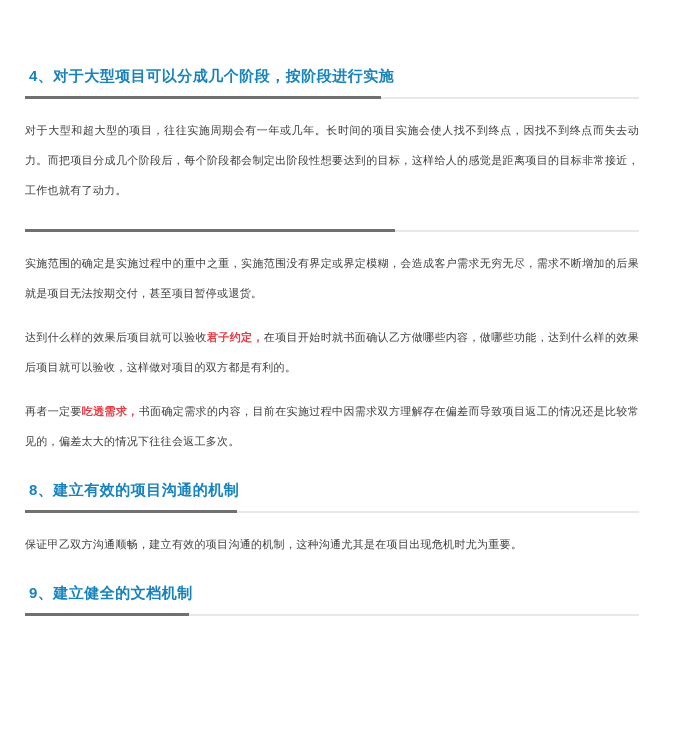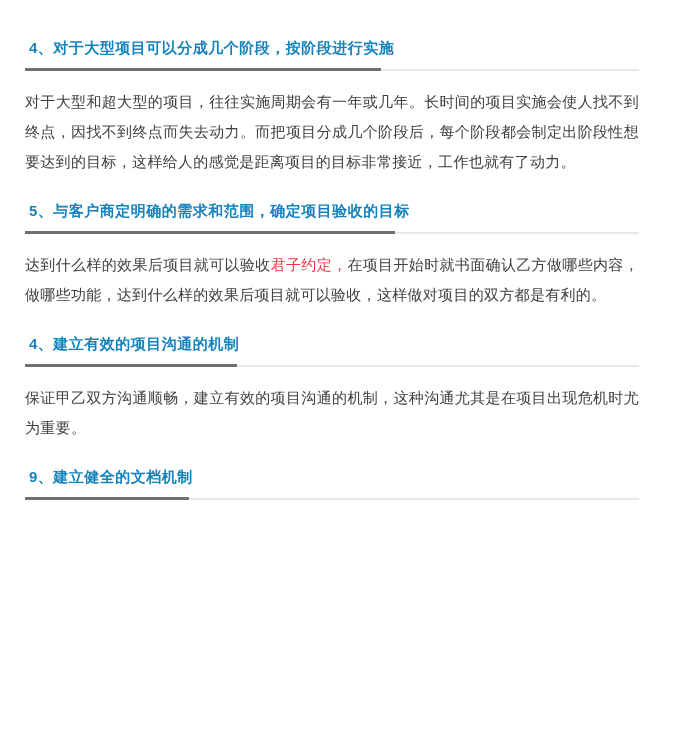--- a/index.html
+++ b/index.html
@@ -10,20 +10,21 @@
   body {
     width: 690px;
     height: 730px;
     font-family: "Liberation Sans", sans-serif;
     overflow: hidden;
   }
   .page {
     box-sizing: border-box;
     width: 666px;
     padding: 38px 27px 0 25px;
+    margin-top: 28px;
   }
   .article-section { margin-top: 24px; }
   .article-section:first-child { margin-top: 0; }
   .sec-title {
     margin: 0 0 0 4px;
     font-size: 15px;
     line-height: 20px;
     font-weight: bold;
     color: #1783bd;
     letter-spacing: 0.5px;
@@ -31,57 +32,58 @@
   .rule {
     display: flex;
     align-items: center;
     height: 3px;
     margin-top: 10px;
   }
   .rule-dark  { height: 3px; background: #707070; flex: none; }
   .rule-light { height: 2px; background: #e8e8e8; flex: 1; }
   .body-text {
     margin: 16px 0 0 0;
-    font-size: 15px;
+    font-size: 11px;
     line-height: 30px;
     color: #404040;
     text-align: justify;
     letter-spacing: 0.3px;
   }
   .body-text + .body-text { margin-top: 14px; }
   .red {
     color: #e93a45;
-    font-weight: normal;
+    font-weight: bold;
   }
 </style>
 </head>
 <body>
 
 <div class="page">
 
   <section class="article-section">
     <h2 class="sec-title">4、对于大型项目可以分成几个阶段，按阶段进行实施</h2>
     <div class="rule">
       <span class="rule-dark" style="width:356px"></span>
       <span class="rule-light"></span>
     </div>
     <p class="body-text">对于大型和超大型的项目，往往实施周期会有一年或几年。长时间的项目实施会使人找不到终点，因找不到终点而失去动力。而把项目分成几个阶段后，每个阶段都会制定出阶段性想要达到的目标，这样给人的感觉是距离项目的目标非常接近，工作也就有了动力。</p>
   </section>
 
   <section class="article-section">
-    <h2 class="sec-title">5、与客户商定明确的需求和范围，确定项目验收的目标</h2>
     <div class="rule">
       <span class="rule-dark" style="width:370px"></span>
       <span class="rule-light"></span>
     </div>
+    <p class="body-text">实施范围的确定是实施过程中的重中之重，实施范围没有界定或界定模糊，会造成客户需求无穷无尽，需求不断增加的后果就是项目无法按期交付，甚至项目暂停或退货。</p>
     <p class="body-text"><span>达到什么样的效果后项目就可以验收</span><span class="red">君子约定，</span><span>在项目开始时就书面确认乙方做哪些内容，做哪些功能，达到什么样的效果后项目就可以验收，这样做对项目的双方都是有利的。</span></p>
+    <p class="body-text"><span>再者一定要</span><span class="red">吃透需求，</span><span>书面确定需求的内容，目前在实施过程中因需求双方理解存在偏差而导致项目返工的情况还是比较常见的，偏差太大的情况下往往会返工多次。</span></p>
   </section>
 
   <section class="article-section">
-    <h2 class="sec-title">4、建立有效的项目沟通的机制</h2>
+    <h2 class="sec-title">8、建立有效的项目沟通的机制</h2>
     <div class="rule">
       <span class="rule-dark" style="width:212px"></span>
       <span class="rule-light"></span>
     </div>
     <p class="body-text">保证甲乙双方沟通顺畅，建立有效的项目沟通的机制，这种沟通尤其是在项目出现危机时尤为重要。</p>
   </section>
 
   <section class="article-section">
     <h2 class="sec-title">9、建立健全的文档机制</h2>
     <div class="rule">

